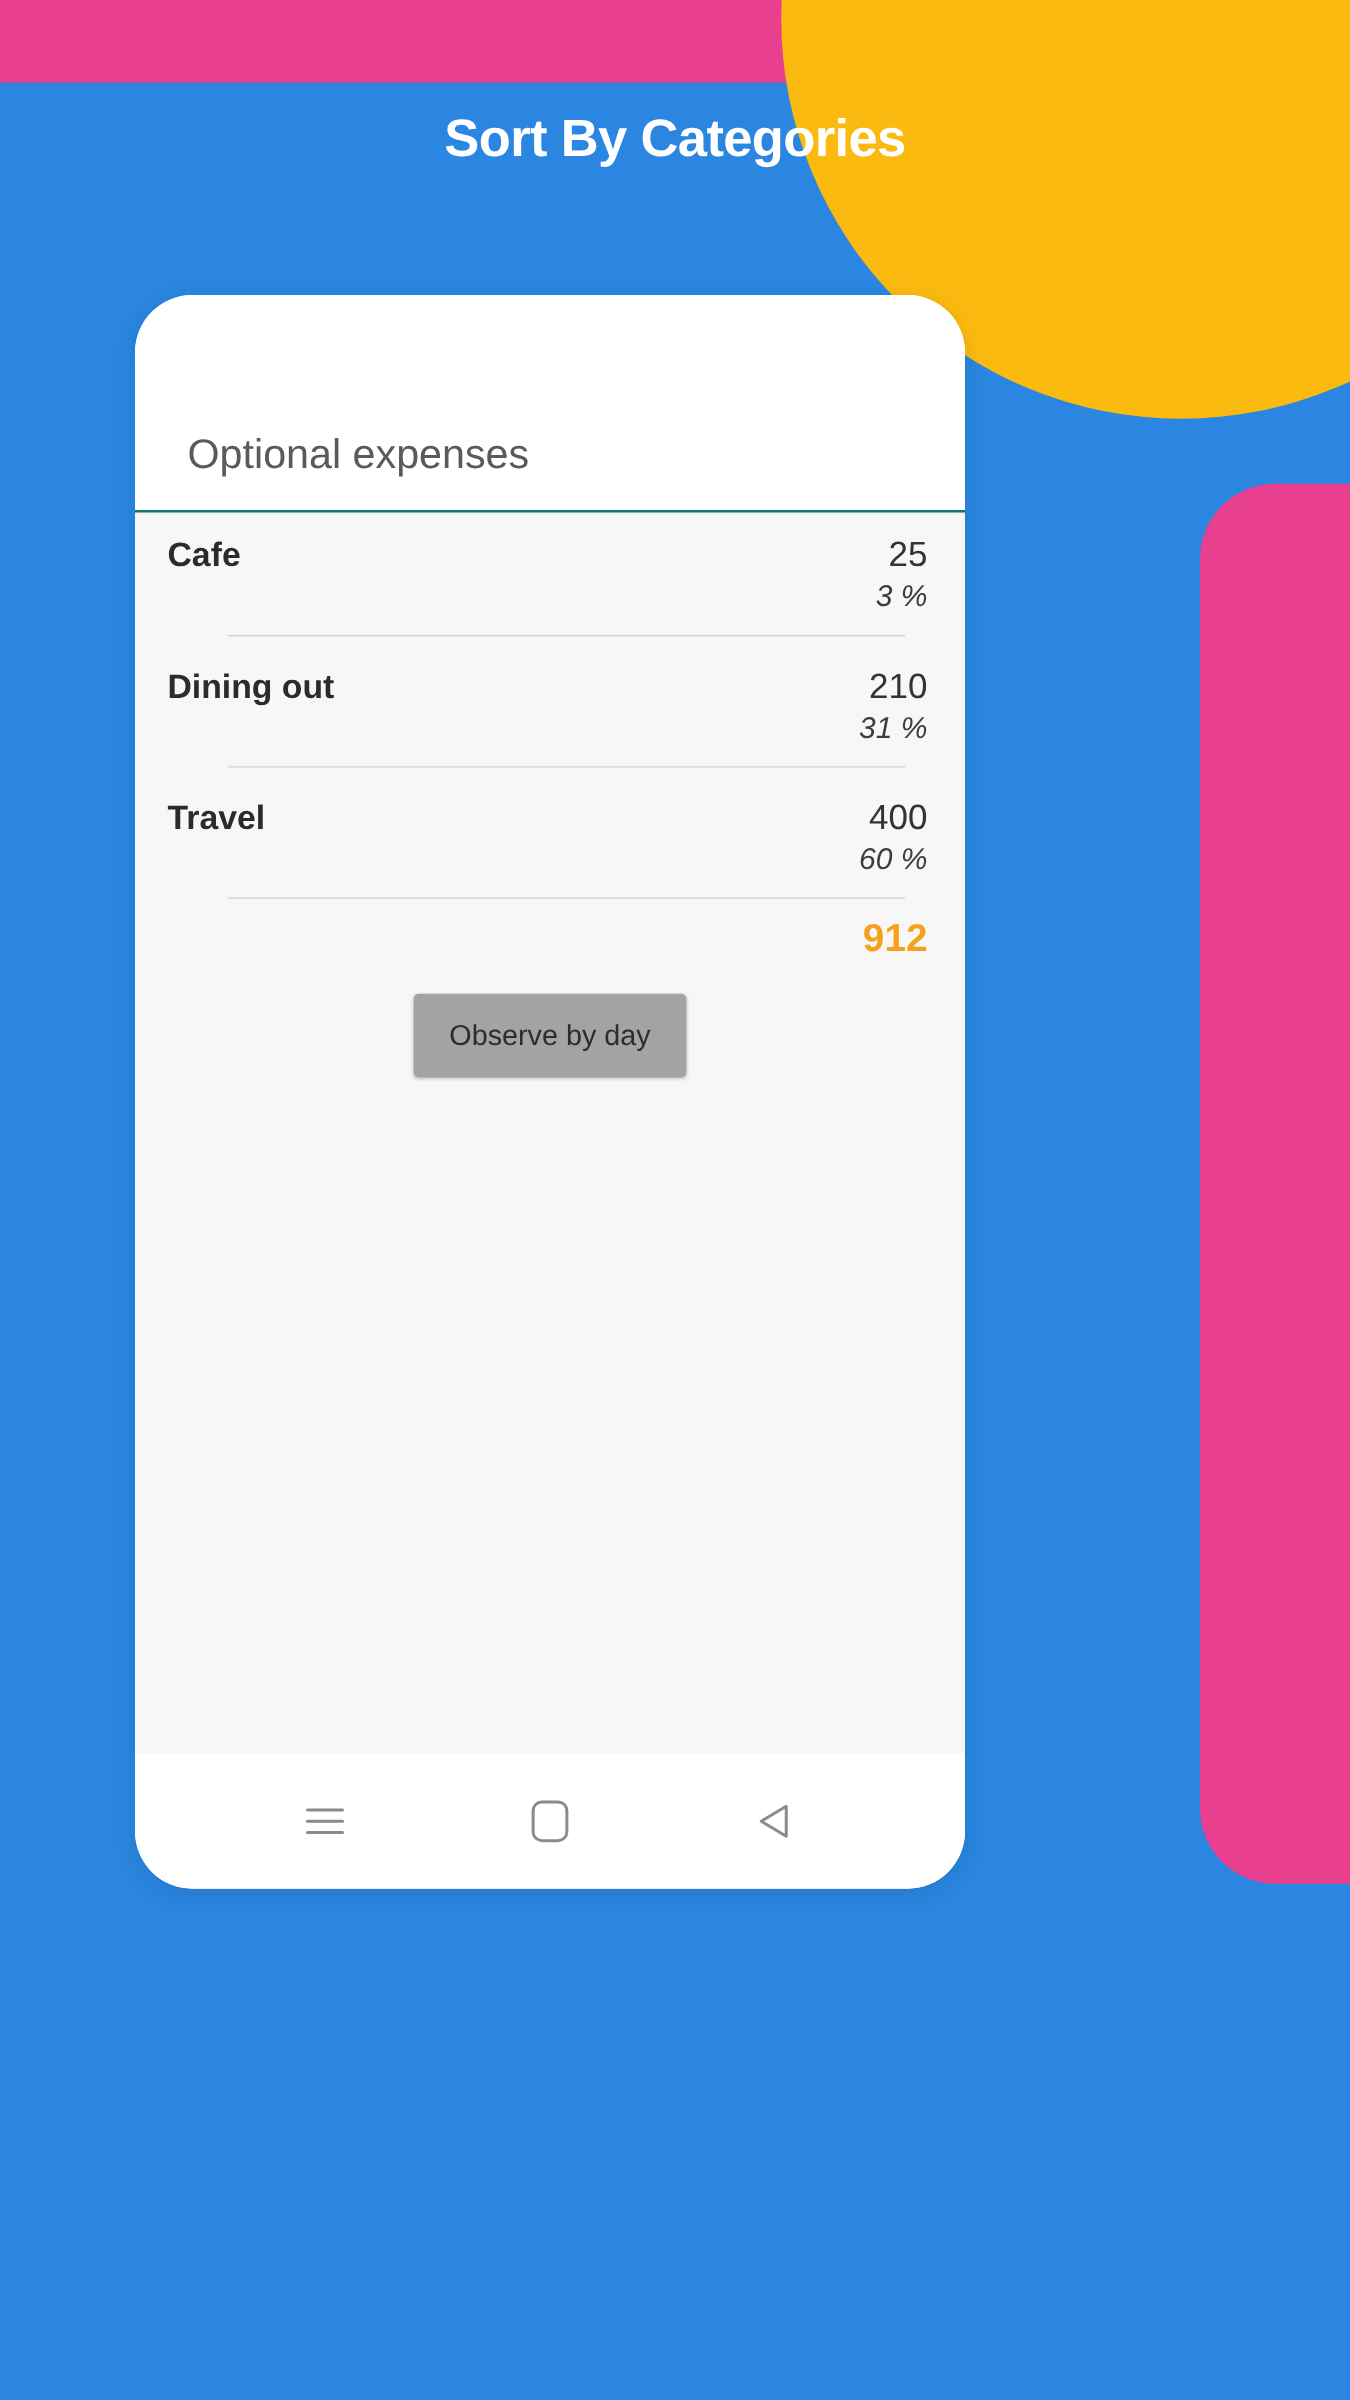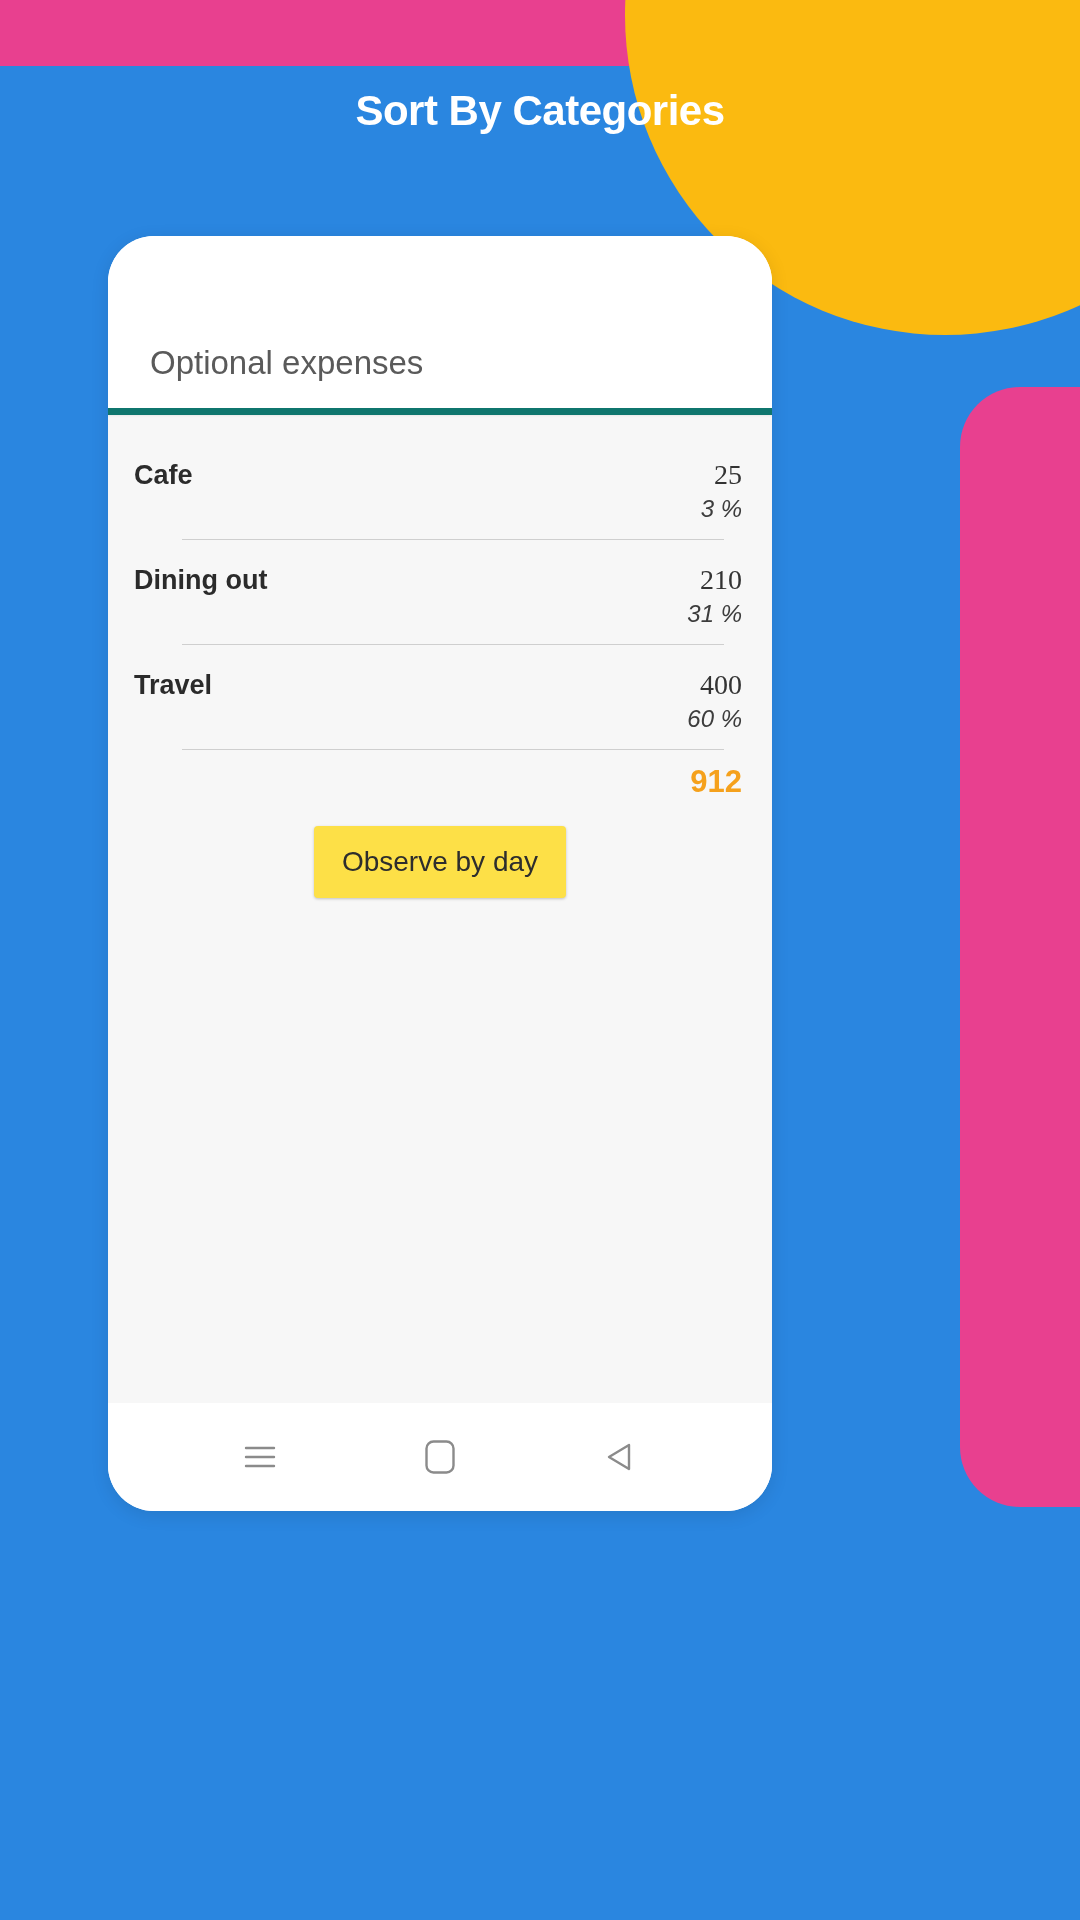--- a/index.html
+++ b/index.html
@@ -95,23 +95,23 @@
   #app-bar-title {
     font-size: 33px;
     color: #5a5a5a;
     font-weight: normal;
   }
 
   
   #expense-list {
     flex: 1;
     background: #f7f7f7;
-    border-top: 7px solid #0f766e;
+    border-top: 2px solid #0f766e;
     box-shadow: inset 0 2px 3px -2px rgba(0,0,0,0.12);
-    padding-top: 28px;
+    padding-top: 2px;
     overflow: hidden;
   }
 
   .expense-row {
     position: relative;
     padding: 16px 30px 8px 26px;
     box-sizing: border-box;
   }
   .expense-row-top {
     display: flex;
@@ -120,21 +120,20 @@
   }
   .expense-name {
     font-size: 27px;
     color: #2b2b2b;
     font-weight: bold;
   }
   .expense-amount {
     font-size: 28px;
     color: #333333;
     font-weight: normal;
-    font-family: Liberation Serif, serif;
   }
   .expense-row-bottom {
     display: flex;
     justify-content: flex-end;
     margin-top: 4px;
   }
   .expense-percent {
     font-size: 24px;
     color: #3d3d3d;
     font-style: italic;
@@ -155,23 +154,23 @@
     font-weight: bold;
     color: #f5a11c;
   }
 
   #observe-button-wrap {
     display: flex;
     justify-content: center;
     margin-top: 26px;
   }
   #observe-by-day-button {
-    background: #fde047;
+    background: #a3a3a3;
     color: #2d2d2d;
-    font-size: 28px;
+    font-size: 23px;
     padding: 20px 28px;
     border: none;
     border-radius: 4px;
     box-shadow: 0 1px 3px rgba(0,0,0,0.22);
     font-family: "Liberation Sans", sans-serif;
     cursor: pointer;
   }
 
   
   #system-nav-bar {

